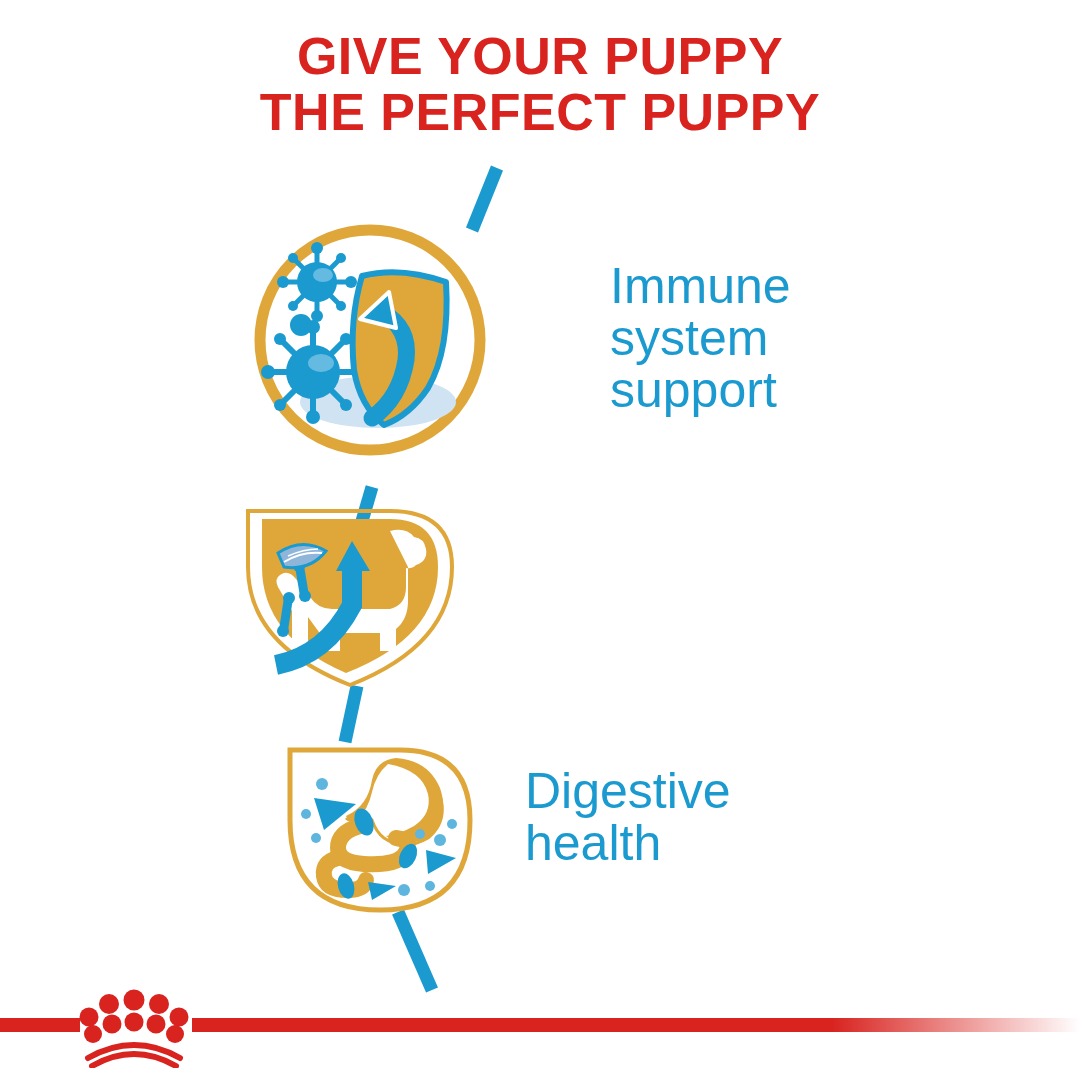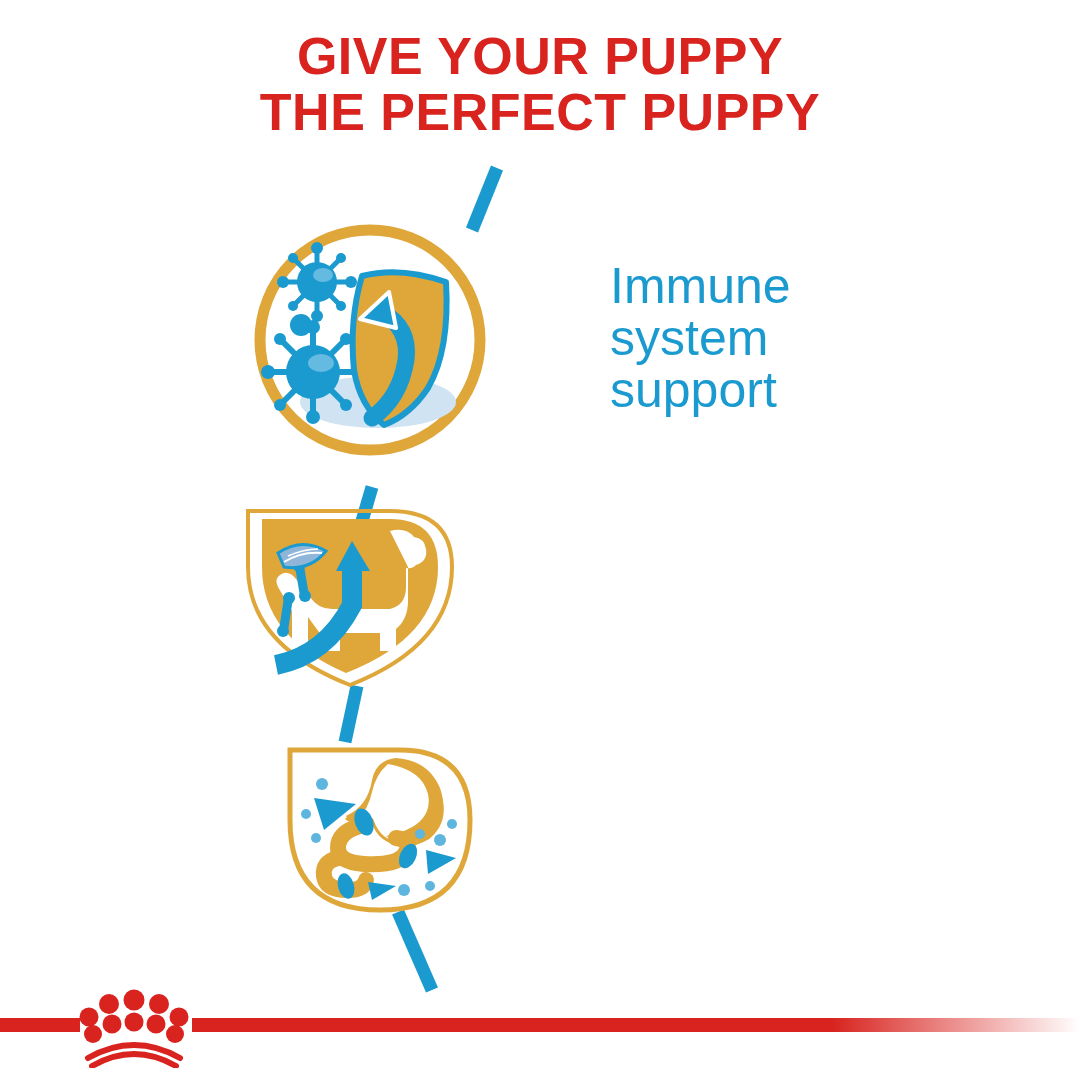--- a/index.html
+++ b/index.html
@@ -261,20 +261,22 @@
         <circle cx="42" cy="44" r="6" fill="#5EB6DE"></circle>
         <circle cx="26" cy="74" r="5" fill="#5EB6DE"></circle>
         <circle cx="36" cy="98" r="5" fill="#5EB6DE"></circle>
         <circle cx="140" cy="94" r="5" fill="#5EB6DE"></circle>
         <circle cx="160" cy="100" r="6" fill="#5EB6DE"></circle>
         <circle cx="172" cy="84" r="5" fill="#5EB6DE"></circle>
         <circle cx="124" cy="150" r="6" fill="#5EB6DE"></circle>
         <circle cx="150" cy="146" r="5" fill="#5EB6DE"></circle>
       </svg>
     </div>
+    <div class="label">Digestive
+health</div>
   </div>
 
   <div class="footer">
     <div class="footer-rule-left"></div>
     <div class="footer-rule-right"></div>
     <svg class="crown" viewBox="0 0 116 86">
       <g fill="#D8231F">
 
         <circle cx="33" cy="22" r="10"></circle>
         <circle cx="58" cy="18" r="10.5"></circle>

